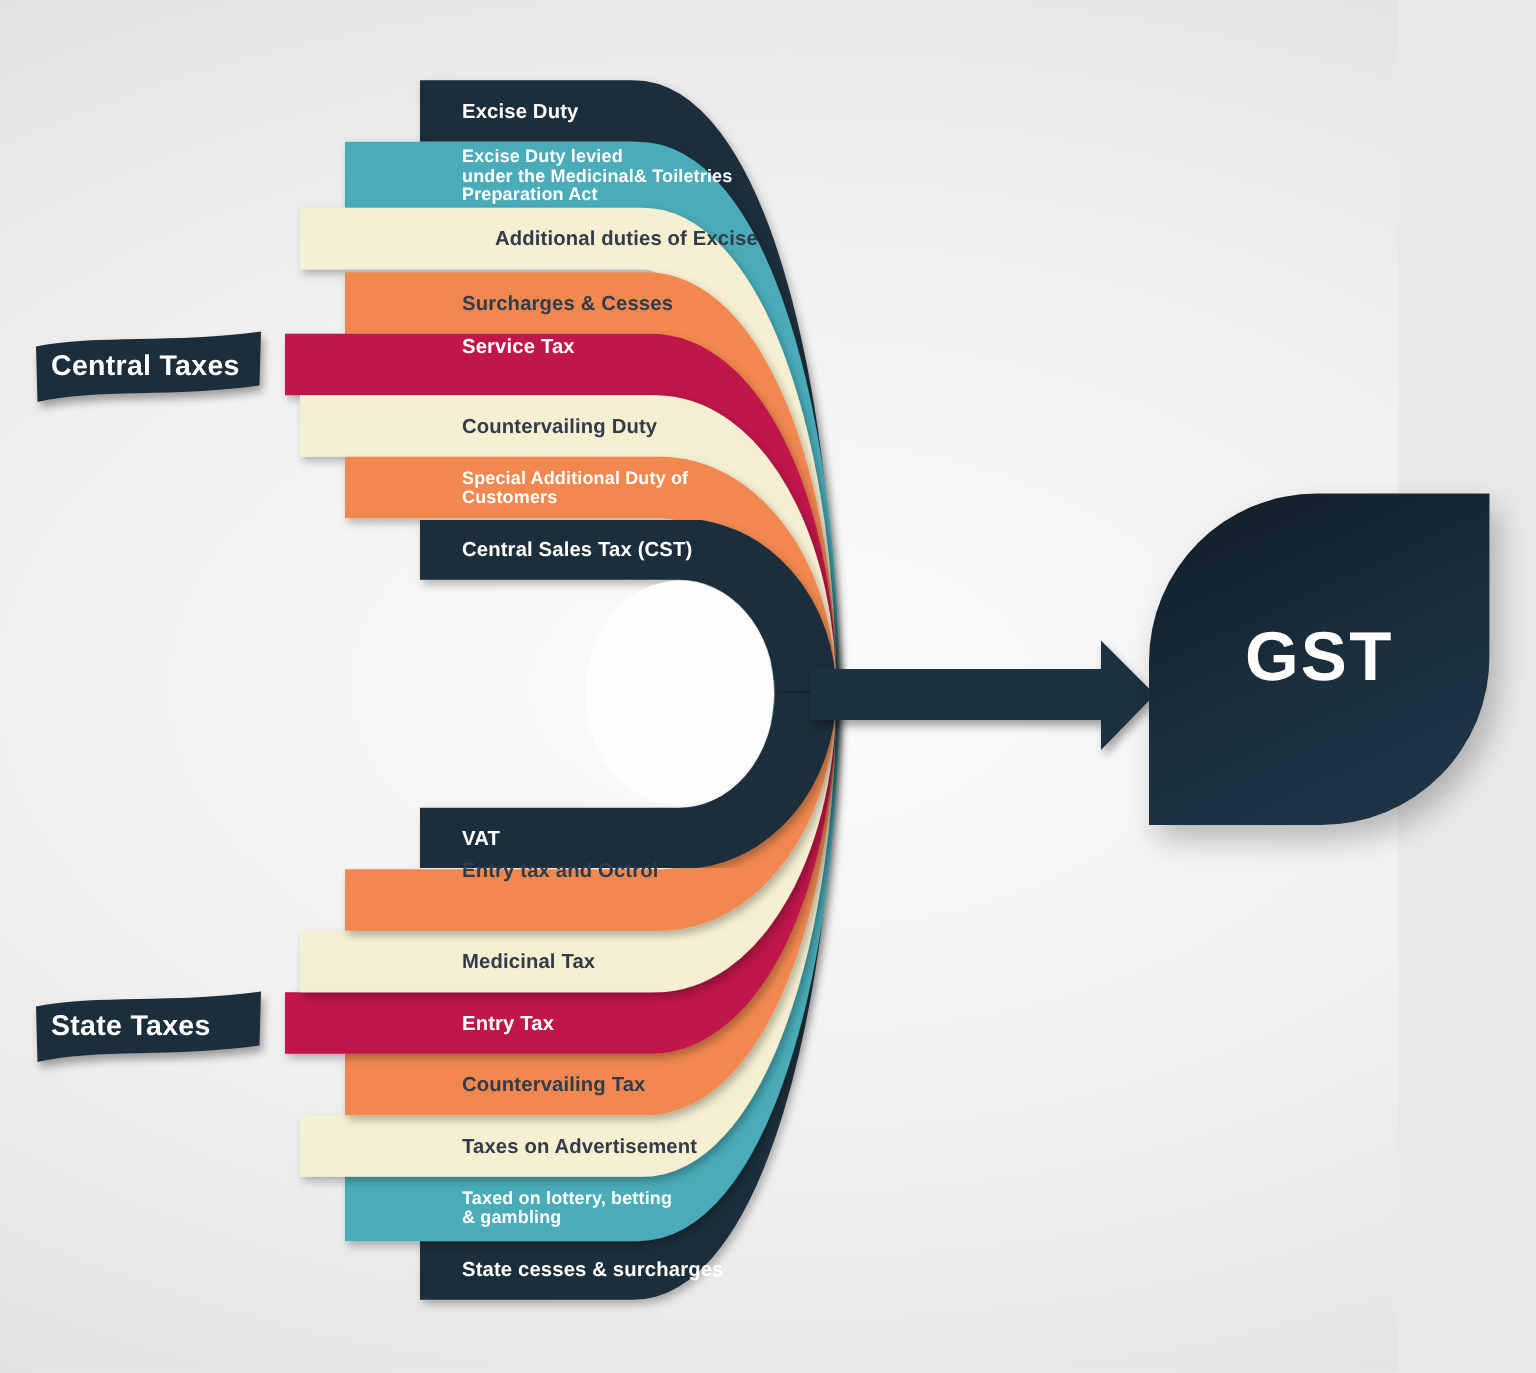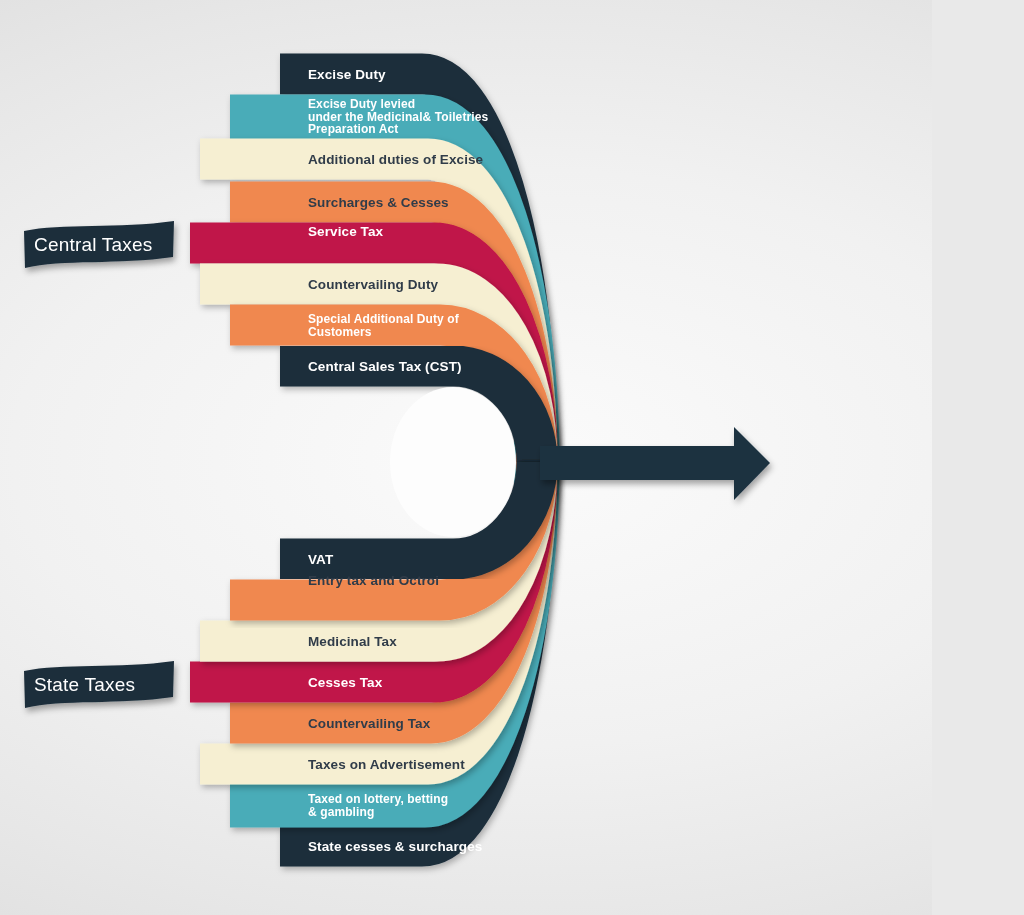--- a/index.html
+++ b/index.html
@@ -24,21 +24,21 @@
     white-space:pre-line;
     line-height:13px;
   }
   .band-label.multi{font-size:12px;line-height:12.5px;}
   .tone-light{color:#ffffff;}
   .tone-dark{color:#303c49;}
   .ribbon-label{
     position:absolute;
     transform:translateY(-50%);
     color:#ffffff;
-    font-weight:normal;
+    font-weight:bold;
     font-size:19px;
     letter-spacing:.2px;
   }
   #central-ribbon-label{left:34px;top:245px;}
   #state-ribbon-label{left:34px;top:685px;}
   #gst-leaf{
     position:absolute;
     left:766px;top:329px;width:227px;height:221px;
     border-radius:112px 0 112px 0;
     background:linear-gradient(155deg,#101d28 0%,#1b2f3d 55%,#20374a 100%);
@@ -89,35 +89,38 @@
     </g>
     <path id="central-ribbon" filter="url(#softShadow)" d="M 24 231 C 62 223, 118 229, 174 221 L 173 257 C 118 265, 62 259, 25 268 Z" fill="#1c2e3b"></path>
     <path id="state-ribbon" filter="url(#softShadow)" d="M 24 671 C 62 663, 118 669, 174 661 L 173 697 C 118 705, 62 699, 25 708 Z" fill="#1c2e3b"></path>
   </svg>
 
   <div id="labels-layer">
       <div class="band-label tone-light" style="top: 74px;">Excise Duty</div>
       <div class="band-label tone-light multi" style="top: 117px;">Excise Duty levied
 under the Medicinal&amp; Toiletries
 Preparation Act</div>
-      <div class="band-label tone-dark" style="top: 159px;">Additional duties of Excise</div>
+      <div class="band-label tone-dark" style="top: 159px; margin-left: 22px;">Additional duties of Excise</div>
       <div class="band-label tone-dark" style="top: 202px;">Surcharges &amp; Cesses</div>
       <div class="band-label tone-light" style="top: 231px; text-align: center;">Service Tax</div>
       <div class="band-label tone-dark" style="top: 284px;">Countervailing Duty</div>
       <div class="band-label tone-light multi" style="top: 325px;">Special Additional Duty of
 Customers</div>
       <div class="band-label tone-light" style="top: 366px; text-align: right;">Central Sales Tax (CST)</div>
       <div class="band-label tone-light" style="top: 559px;">VAT</div>
       <div class="band-label tone-dark" style="top: 580px;">Entry tax and Octroi</div>
       <div class="band-label tone-dark" style="top: 641px;">Medicinal Tax</div>
-      <div class="band-label tone-light" style="top: 682px;">Cesses Tax</div>
+      <div class="band-label tone-light" style="top: 682px;">Entry Tax</div>
       <div class="band-label tone-dark" style="top: 723px;">Countervailing Tax</div>
       <div class="band-label tone-dark" style="top: 764px;">Taxes on Advertisement</div>
       <div class="band-label tone-light multi" style="top: 805px;">Taxed on lottery, betting
 &amp; gambling</div>
       <div class="band-label tone-light" style="top: 846px; text-align: center;">State cesses &amp; surcharges</div>
     </div>
 
   <div class="ribbon-label" id="central-ribbon-label">Central Taxes</div>
   <div class="ribbon-label" id="state-ribbon-label">State Taxes</div>
 
+  <div id="gst-leaf">
+    <div id="gst-label">GST</div>
+  </div>
 
 </div>
 
 </body></html>

